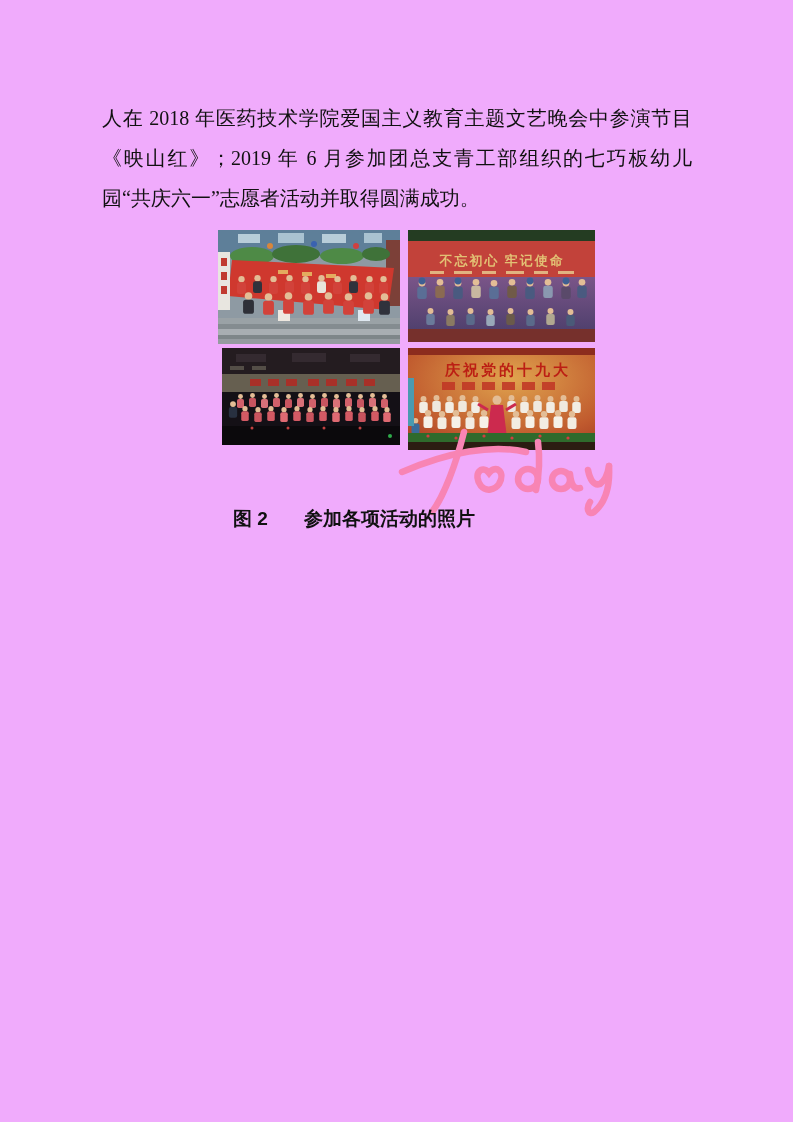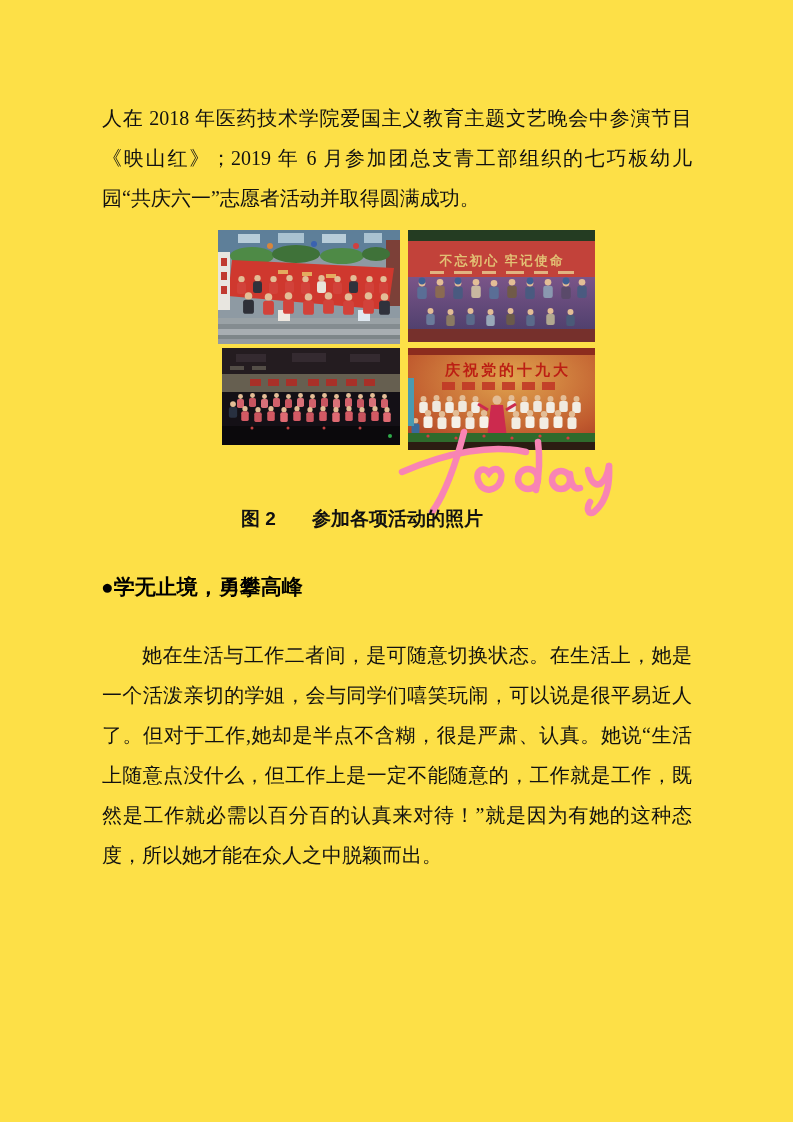--- a/index.html
+++ b/index.html
@@ -1,32 +1,32 @@
 <!DOCTYPE html>
 <html><head>
 <meta charset="utf-8">
 <style>
   html,body{margin:0;padding:0;background:#ffffff;}
   .page{
-    position:relative;width:793px;height:1122px;background:#fde047;overflow:hidden;
+    position:relative;width:793px;height:1122px;background:#f0abfc;overflow:hidden;
     font-family:"Liberation Serif","DejaVu Serif",serif;color:#111;
   }
   .intro{
     position:absolute;left:102px;top:98px;width:590px;
     font-size:20px;line-height:40px;text-align:justify;margin:0;
   }
   .collage{position:absolute;left:218px;top:230px;width:377px;height:222px;font-family:Liberation Serif, serif;}
   .photo{position:absolute;display:block;}
   .photo1{left:0;top:0;width:182px;height:114px;}
   .photo2{left:190px;top:0;width:187px;height:112px;}
   .photo3{left:4px;top:118px;width:178px;height:97px;}
   .photo4{left:190px;top:118px;width:187px;height:102px;}
   .today-overlay{position:absolute;left:180px;top:192px;width:215px;height:95px;overflow:visible;}
   .fig-caption{
-    position:absolute;left:8px;top:506px;width:708px;text-align:center;
+    position:absolute;left:0;top:506px;width:708px;text-align:center;
     font-family:"Liberation Sans","DejaVu Sans",sans-serif;font-weight:bold;
     font-size:19px;line-height:26px;
   }
   .fig-caption .cap-label{margin-right:36px;}
   .section-heading{
     position:absolute;left:101px;top:573px;margin:0;
     font-family:"Liberation Sans","DejaVu Sans",sans-serif;font-weight:bold;
     font-size:21px;line-height:28px;color:#000;
   }
   .bodytext{position:absolute;left:102px;top:635px;width:590px;}
@@ -263,19 +263,17 @@
         <path d="M190,48 C 192,58 196,64 202,62 C 208,58 210,50 211,44"></path>
         <path d="M211,44 C 212,62 208,80 196,90 C 190,94 188,86 192,80"></path>
       </g>
     </svg>
   </div>
 
   <div class="fig-caption">
     <span class="cap-label">图 2</span><span>参加各项活动的照片</span>
   </div>
 
-  <h3 class="section-heading">●学无止境，勇攀高峰</h3>
 
   <div class="bodytext">
-    <p>她在生活与工作二者间，是可随意切换状态。在生活上，她是一个活泼亲切的学姐，会与同学们嘻笑玩闹，可以说是很平易近人了。但对于工作,她却是半点不含糊，很是严肃、认真。她说“生活上随意点没什么，但工作上是一定不能随意的，工作就是工作，既然是工作就必需以百分百的认真来对待！”就是因为有她的这种态度，所以她才能在众人之中脱颖而出。</p>
   </div>
 
 </div>
 
 </body></html>

